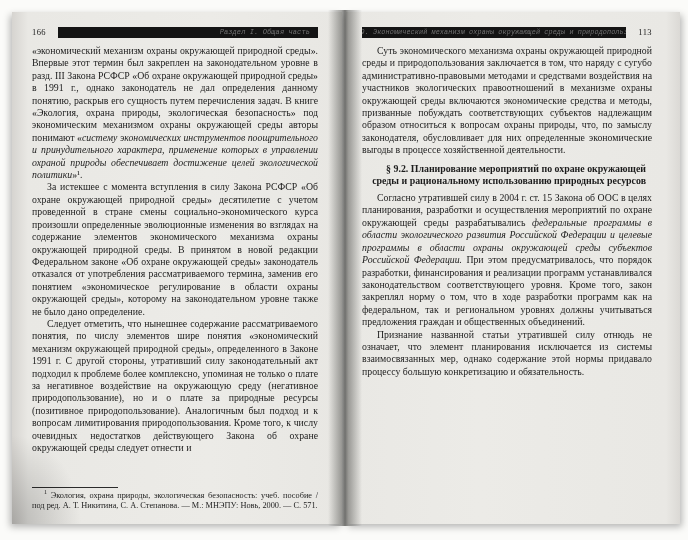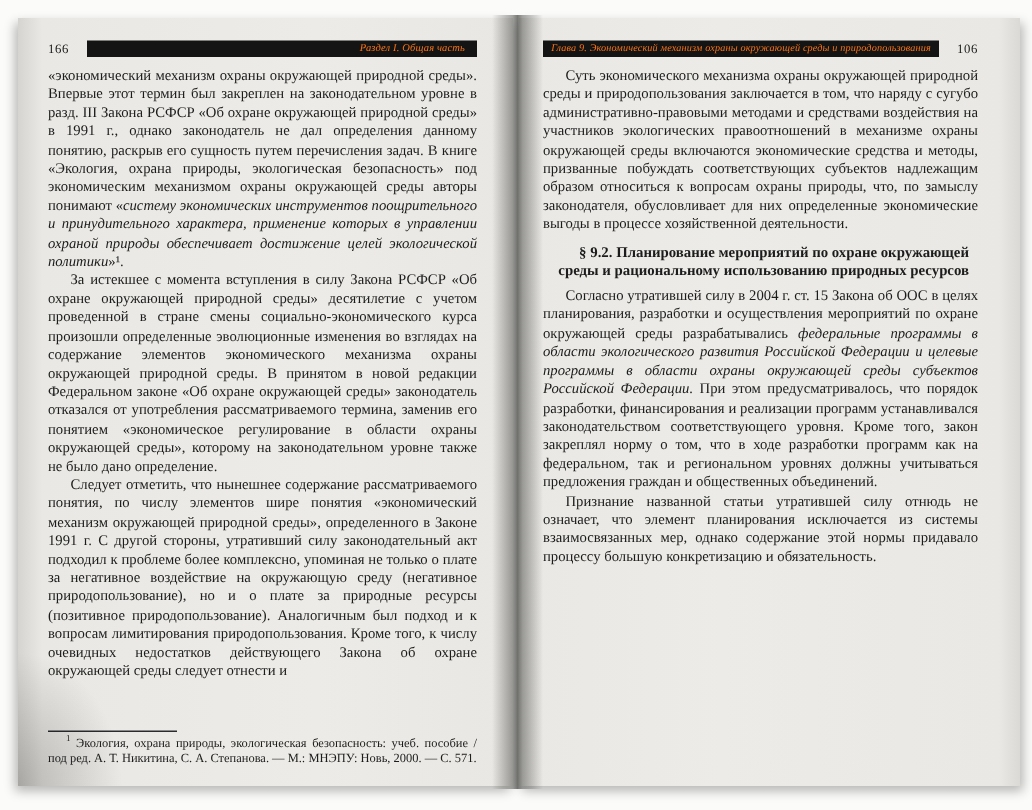--- a/index.html
+++ b/index.html
@@ -36,22 +36,22 @@
   }
   .spine {
     position:absolute; top:10px; bottom:14px; left:328px; width:34px;
     background:linear-gradient(90deg, rgba(25,25,22,0) 0%, rgba(25,25,22,0.38) 40%, rgba(15,15,12,0.55) 50%, rgba(25,25,22,0.38) 60%, rgba(25,25,22,0) 100%);
     pointer-events:none; z-index:5;
   }
 
   .pageheader { display:flex; align-items:center; height:12px; margin-bottom:7px; flex:none; }
   .pagenum { font-size:8.5px; color:#1a1a1a; letter-spacing:0.4px; flex:none; }
   .runbar {
-    background:#141414; color:#f97316; height:11px;
-    display:flex; align-items:center; flex:1; overflow:hidden;
+    background:#141414; color:#737373; height:11px;
+    display:flex; align-items:center; flex:1; overflow:hidden;font-family:Liberation Mono, monospace;
   }
   .left .runbar { margin-left:12px; justify-content:flex-end; padding:0 8px; }
   .right .runbar { margin-right:12px; justify-content:center; padding:0 4px; }
   .runhead { font-style:italic; font-size:7px; white-space:nowrap; letter-spacing:0.1px; }
   .right .runhead { font-size:6.8px; }
 
   .pagebody {
     flex:1; overflow:hidden;
     font-size:9.8px; line-height:12.4px; text-align:justify;
   }
@@ -96,21 +96,21 @@
     </div>
   </div>
 
   <div class="spine"></div>
 
   <div class="page right">
     <div class="pageheader">
       <div class="runbar">
         <span class="runhead">Глава 9. Экономический механизм охраны окружающей среды и природопользования</span>
       </div>
-      <span class="pagenum">106</span>
+      <span class="pagenum">113</span>
     </div>
 
     <div class="pagebody">
       <p>Суть экономического механизма охраны окружающей природной среды и природопользования заключается в том, что наряду с сугубо административно-правовыми методами и средствами воздействия на участников экологических правоотношений в механизме охраны окружающей среды включаются экономические средства и методы, призванные побуждать соответствующих субъектов надлежащим образом относиться к вопросам охраны природы, что, по замыслу законодателя, обусловливает для них определенные экономические выгоды в процессе хозяйственной деятельности.</p>
       <p class="section-heading">§ 9.2. Планирование мероприятий по охране окружающей среды и рациональному использованию природных ресурсов</p>
       <p><span>Согласно утратившей силу в 2004 г. ст. 15 Закона об ООС в целях планирования, разработки и осуществления мероприятий по охране окружающей среды разрабатывались </span><span class="em">федеральные программы в области экологического развития Российской Федерации и целевые программы в области охраны окружающей среды субъектов Российской Федерации.</span><span> При этом предусматривалось, что порядок разработки, финансирования и реализации программ устанавливался законодательством соответствующего уровня. Кроме того, закон закреплял норму о том, что в ходе разработки программ как на федеральном, так и региональном уровнях должны учитываться предложения граждан и общественных объединений.</span></p>
       <p>Признание названной статьи утратившей силу отнюдь не означает, что элемент планирования исключается из системы взаимосвязанных мер, однако содержание этой нормы придавало процессу большую конкретизацию и обязательность.</p>
     </div>
   </div>
 

